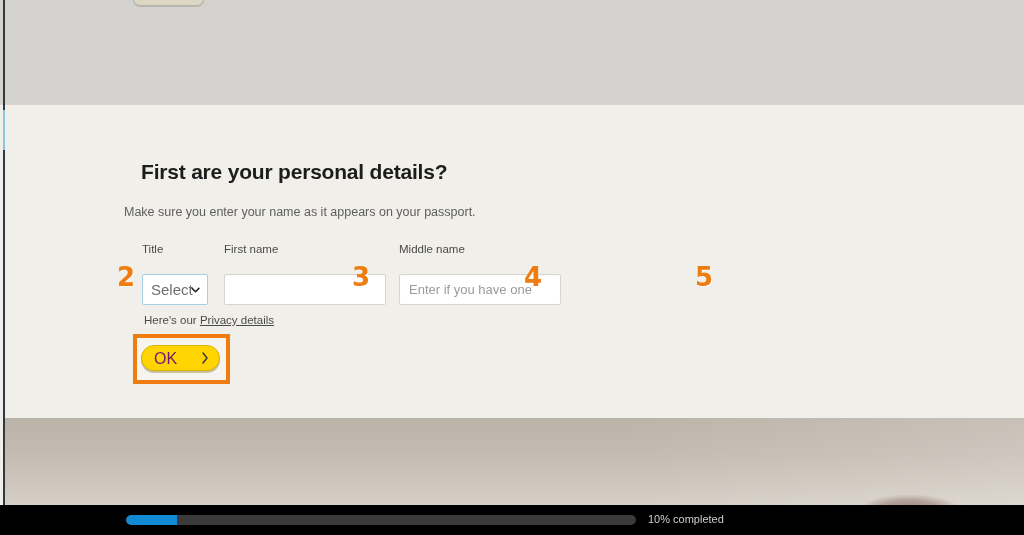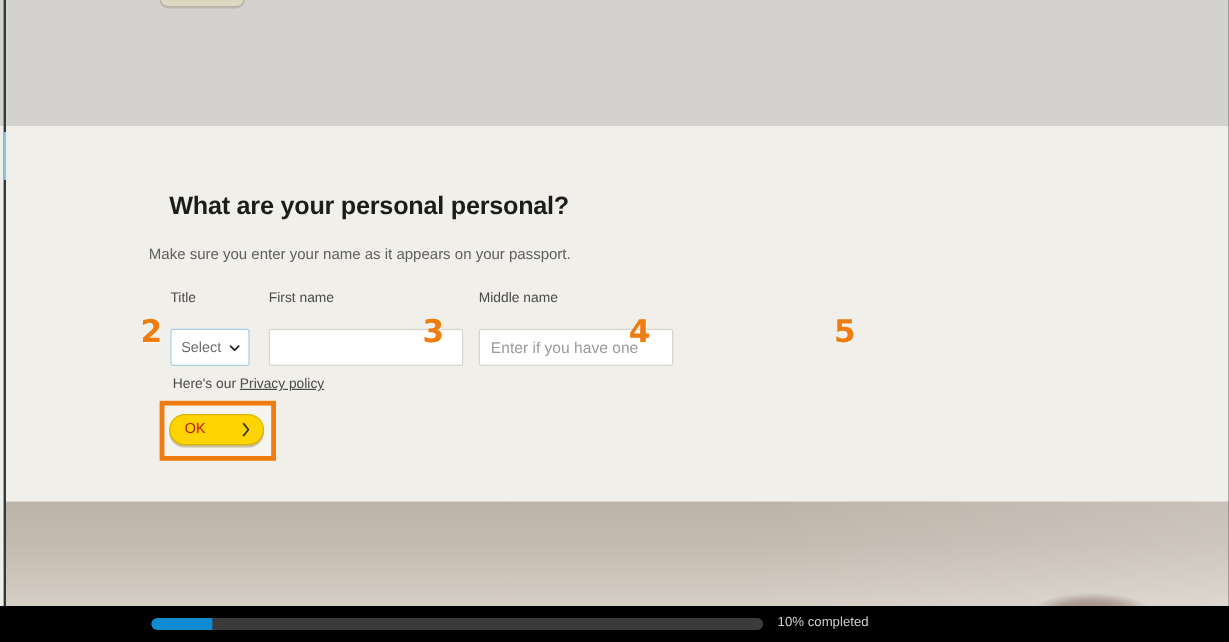--- a/index.html
+++ b/index.html
@@ -140,21 +140,21 @@
     width: 66px;
     height: 31px;
   }
   .select-box {
     box-sizing: border-box;
     width: 66px;
     height: 31px;
     background: #ffffff;
     border: 1px solid #a7cfe4;
     border-radius: 2px;
-    font-size: 12px;
+    font-size: 15px;
     color: #6d6d6d;
     padding: 0 8px;
     line-height: 29px;
     position: relative;
   }
   .select-caret {
     position: absolute;
     right: 7px;
     top: 50%;
     transform: translateY(-50%);
@@ -209,22 +209,22 @@
     border: 1px solid #d9b400;
     border-radius: 13px;
     box-shadow: 0 2px 0 rgba(120,95,0,.35);
     z-index: 6;
     cursor: pointer;
   }
   .ok-label {
     position: absolute;
     left: 12px;
     top: 4px;
-    font-size: 12px;
-    color: #b91c1c;
+    font-size: 16px;
+    color: #701a75;
   }
   .ok-chevron {
     position: absolute;
     right: 10px;
     top: 5px;
     width: 8px;
     height: 14px;
   }
 
   
@@ -306,21 +306,21 @@
 
     <div class="top-band">
       <div class="top-cut-button"></div>
     </div>
 
     <div class="left-edge"></div>
     <div class="left-edge-hint"></div>
 
     <div class="content">
 
-      <div class="page-title">What are your personal personal?</div>
+      <div class="page-title">First are your personal details?</div>
       <div class="page-subtitle">Make sure you enter your name as it appears on your passport.</div>
 
       <div class="form-row">
 
         <div class="field f-title">
           <span class="field-label">Title</span>
           <div class="select-wrap">
             <div class="select-box">
               <span>Select</span>
               <svg class="select-caret" viewBox="0 0 10 10">
@@ -337,21 +337,21 @@
 
         <div class="field f-middle">
           <span class="field-label">Middle name</span>
           <input class="text-input" type="text" placeholder="Enter if you have one" style="">
         </div>
 
 
       </div>
 
       <div class="privacy">
-        <span>Here's our </span><a href="#">Privacy policy</a>
+        <span>Here's our </span><a href="#">Privacy details</a>
       </div>
 
     </div>
 
     <div class="photo-band"></div>
 
     <div class="ok-highlight" style="border-color: rgb(239, 124, 16);"></div>
     <div class="ok-button" style="background: rgb(255, 212, 0);">
       <span class="ok-label">OK</span>
       <svg class="ok-chevron" viewBox="0 0 8 14">

